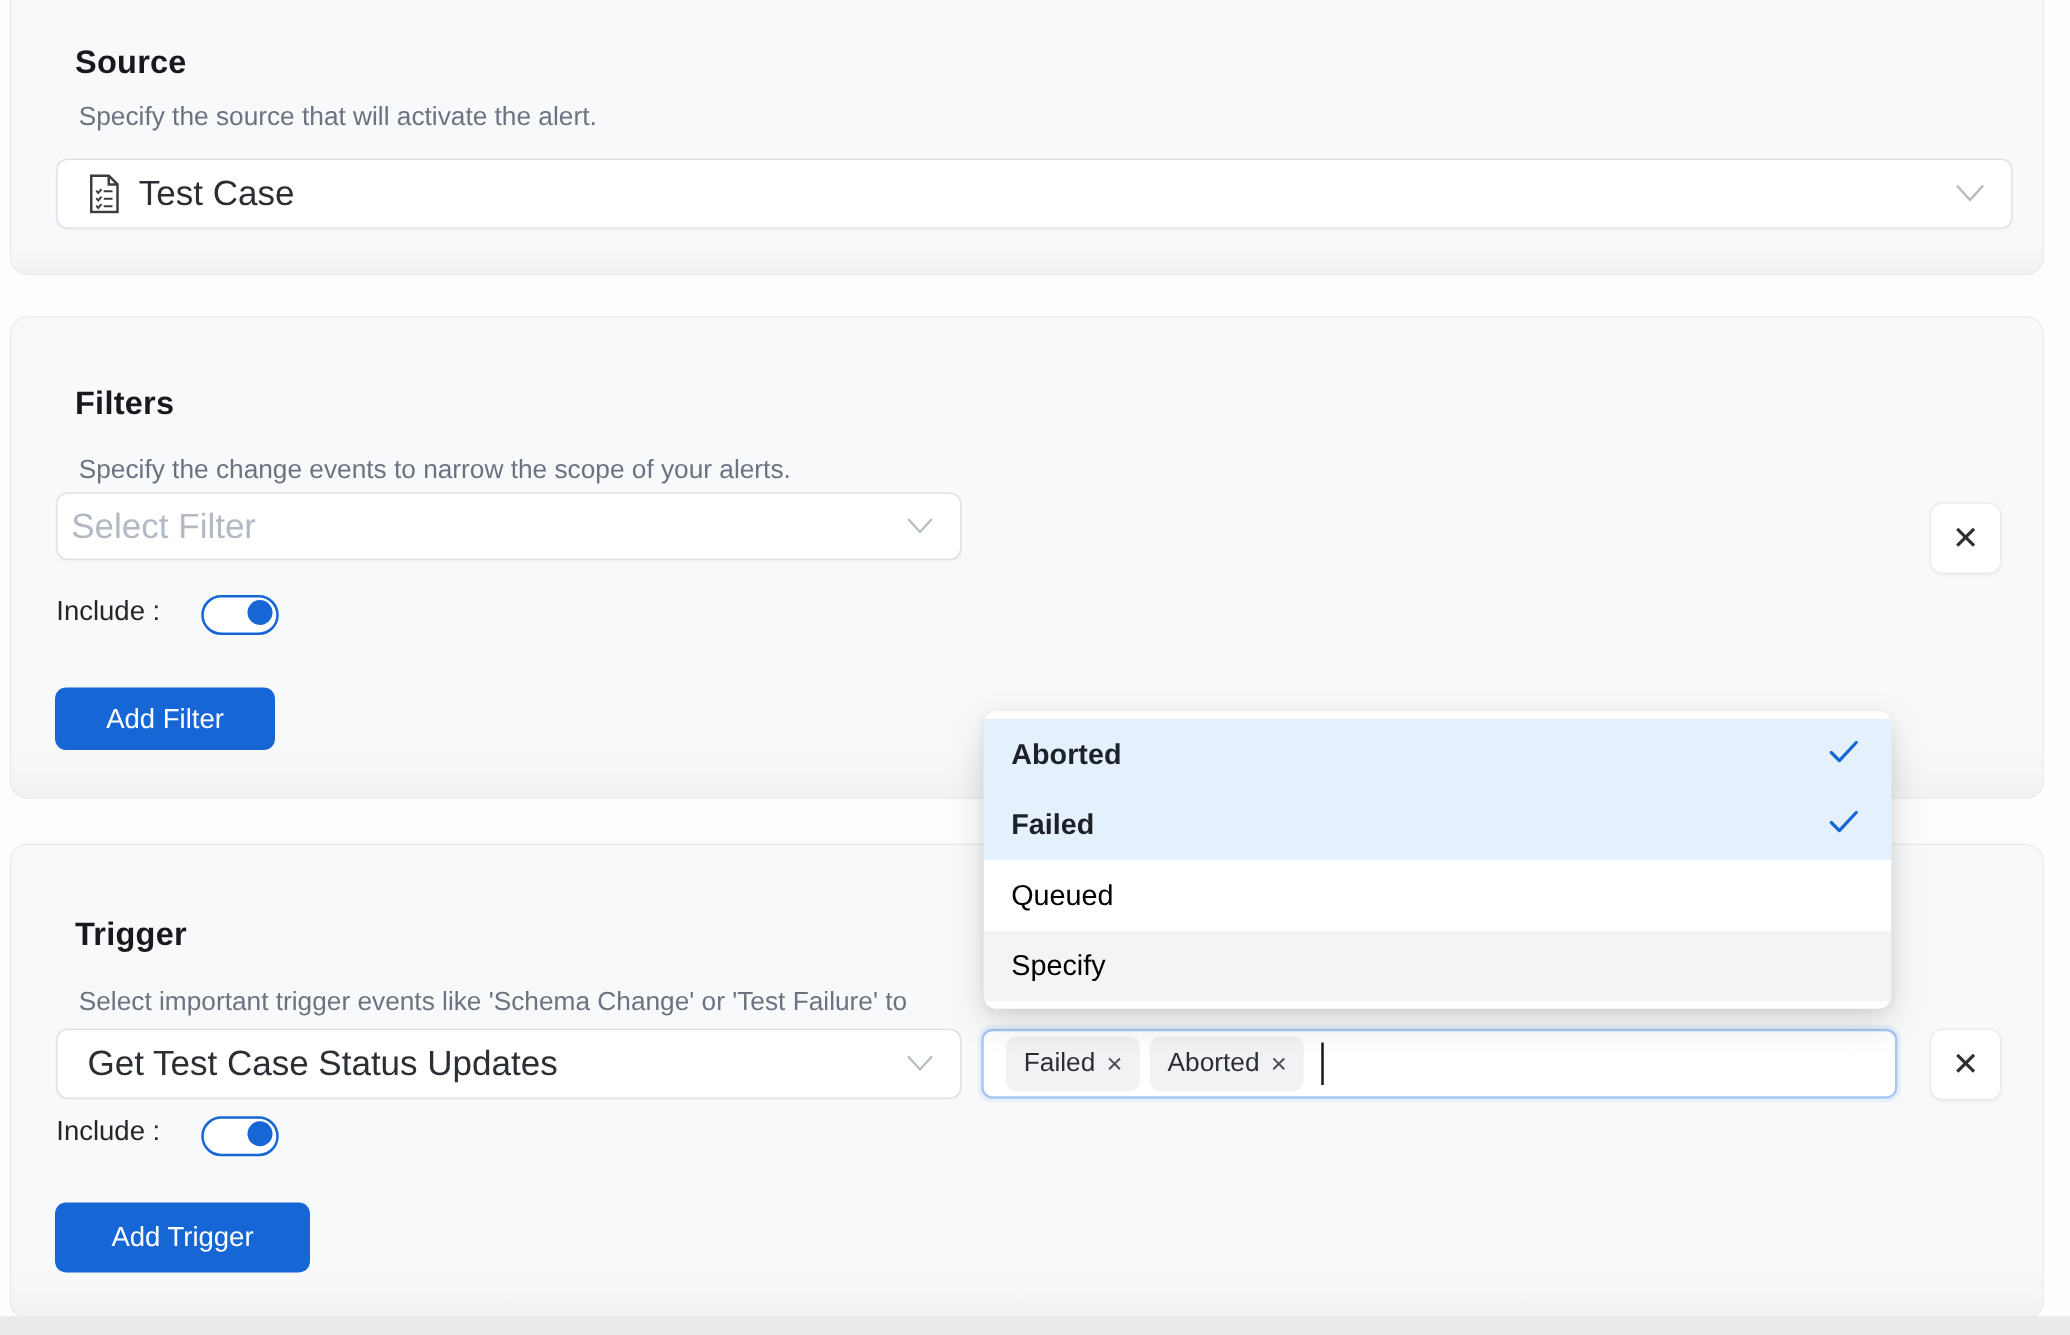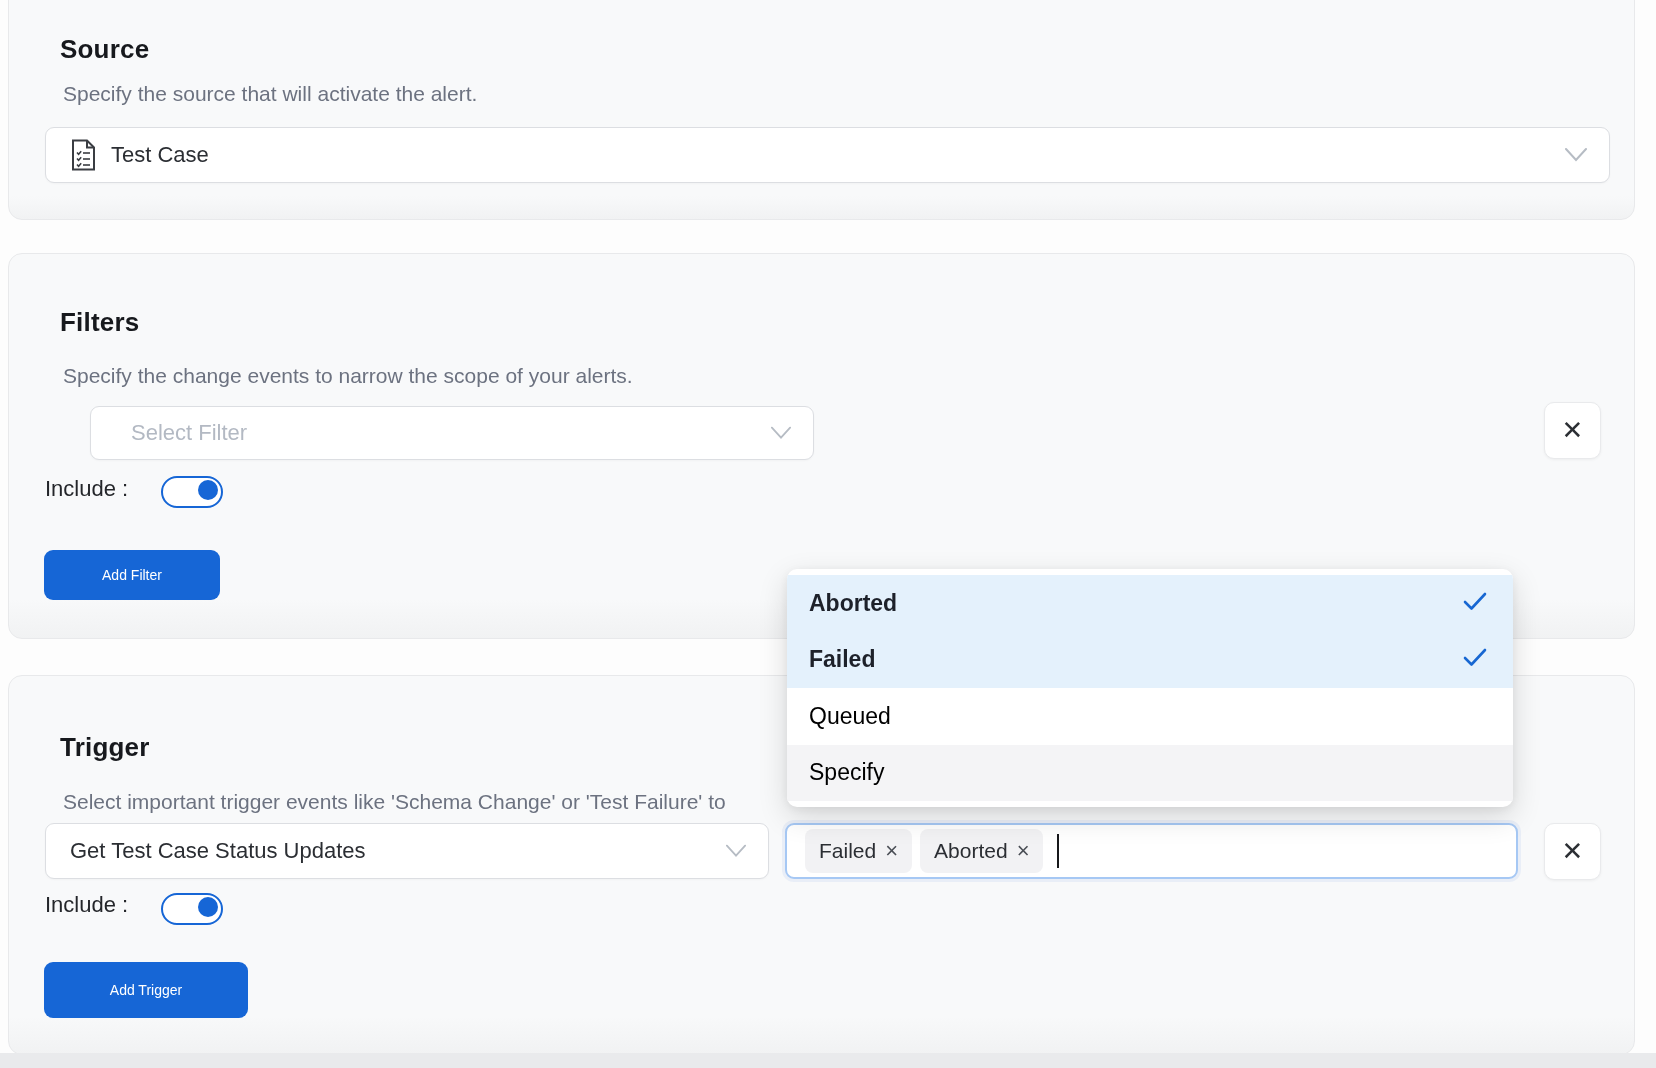--- a/index.html
+++ b/index.html
@@ -12,40 +12,40 @@
   .card-source{top:-14px;height:232px;}
   .card-filters{top:253px;height:384px;}
   .card-trigger{top:675px;height:378px;}
 
   .sec-title{position:absolute;left:36px;margin:15px;font-size:26px;font-weight:700;color:#17191d;letter-spacing:.2px;}
   .sec-desc{position:absolute;left:36px;margin:18px;font-size:21px;color:#6c7280;white-space:nowrap;}
 
   
   .select{position:absolute;background:#ffffff;border:1px solid #dcdee2;border-radius:9px;
           box-shadow:0 1px 2px rgba(0,0,0,.03);display:flex;align-items:center;}
-  .sel-text{font-size:22px;color:#2b2e33;}
+  .sel-text{font-size:28px;color:#2b2e33;}
   .placeholder{color:#b3b9c3;}
   .chev{position:absolute;right:22px;top:50%;transform:translateY(-50%);display:flex;}
 
   .sel-icon{display:flex;margin:0 14px 0 24px;}
 
   
   .xbtn{position:absolute;width:57px;height:57px;background:#ffffff;border:1px solid #e9eaec;border-radius:10px;
         box-shadow:0 1px 3px rgba(0,0,0,.05);display:flex;align-items:center;justify-content:center;
         font-size:26px;color:#2c2f34;cursor:pointer;padding:0;font-family:inherit;}
 
   
   .inc-label{position:absolute;left:36px;font-size:22px;color:#24262a;}
   .toggle{position:absolute;width:58px;height:28px;border:2px solid #1666d6;border-radius:16px;background:#ffffff;
           display:inline-block;cursor:pointer;}
   .knob{position:absolute;top:2px;right:3px;width:20px;height:20px;border-radius:50%;background:#1666d6;}
 
   
   .btn{position:absolute;background:#1666d6;color:#ffffff;border:none;border-radius:9px;
-       font-size:14px;font-family:inherit;cursor:pointer;}
+       font-size:22px;font-family:inherit;cursor:pointer;}
   .btn-addfilter{left:35px;top:296px;width:176px;height:50px;}
   .btn-addtrigger{left:35px;top:286px;width:204px;height:56px;}
 
   
   .multiselect{position:absolute;left:776px;top:147px;width:733px;height:56px;background:#ffffff;
                border:2px solid #a6c8f4;border-radius:9px;box-shadow:0 0 0 3px rgba(60,120,220,.08);
                display:flex;align-items:center;padding-left:10px;box-sizing:border-box;}
   .chip{height:44px;background:#f2f2f4;border-radius:8px;display:flex;align-items:center;
         padding:0 14px;margin-left:8px;font-size:21px;color:#2b2e33;gap:9px;}
   .chip-x{font-size:22px;color:#4a4e55;cursor:pointer;}
@@ -88,21 +88,21 @@
         <svg width="22" height="14" viewBox="0 0 22 14" fill="none" stroke="#b6bcc4" stroke-width="2" stroke-linecap="round">
             <polyline points="1,1 11,12 21,1"></polyline>
           </svg>
       </span>
     </div>
   </section>
 
   <section class="card card-filters">
     <h2 class="sec-title" style="top:38px;">Filters</h2>
     <p class="sec-desc" style="top:92px;">Specify the change events to narrow the scope of your alerts.</p>
-    <div class="select" style="left:36px;top:152px;width:724px;height:54px;padding-left:40px;box-sizing:border-box;margin-left:45px;">
+    <div class="select" style="left:36px;top:140px;width:724px;height:54px;padding-left:11px;box-sizing:border-box;">
       <span class="sel-text placeholder">Select Filter</span>
       <span class="chev">
         <svg width="20" height="13" viewBox="0 0 22 14" fill="none" stroke="#b6bcc4" stroke-width="2" stroke-linecap="round">
             <polyline points="1,1 11,12 21,1"></polyline>
           </svg>
       </span>
     </div>
     <button class="xbtn" style="left:1535px;top:148px;">
       <span>✕</span>
     </button>

